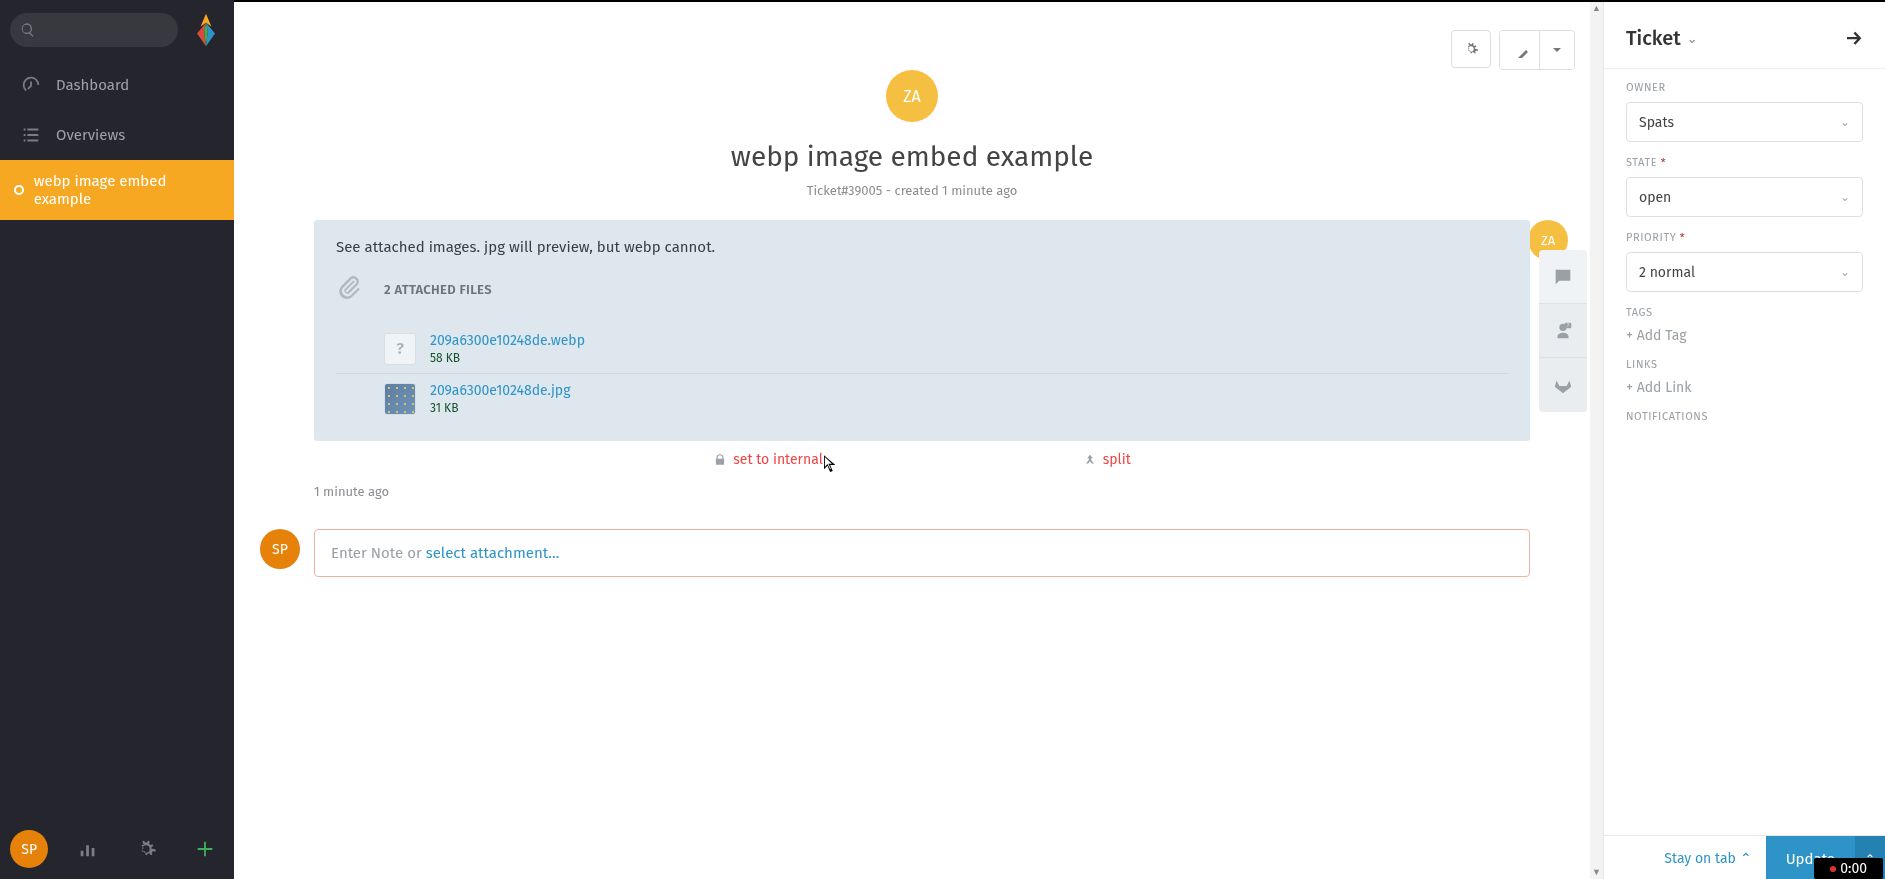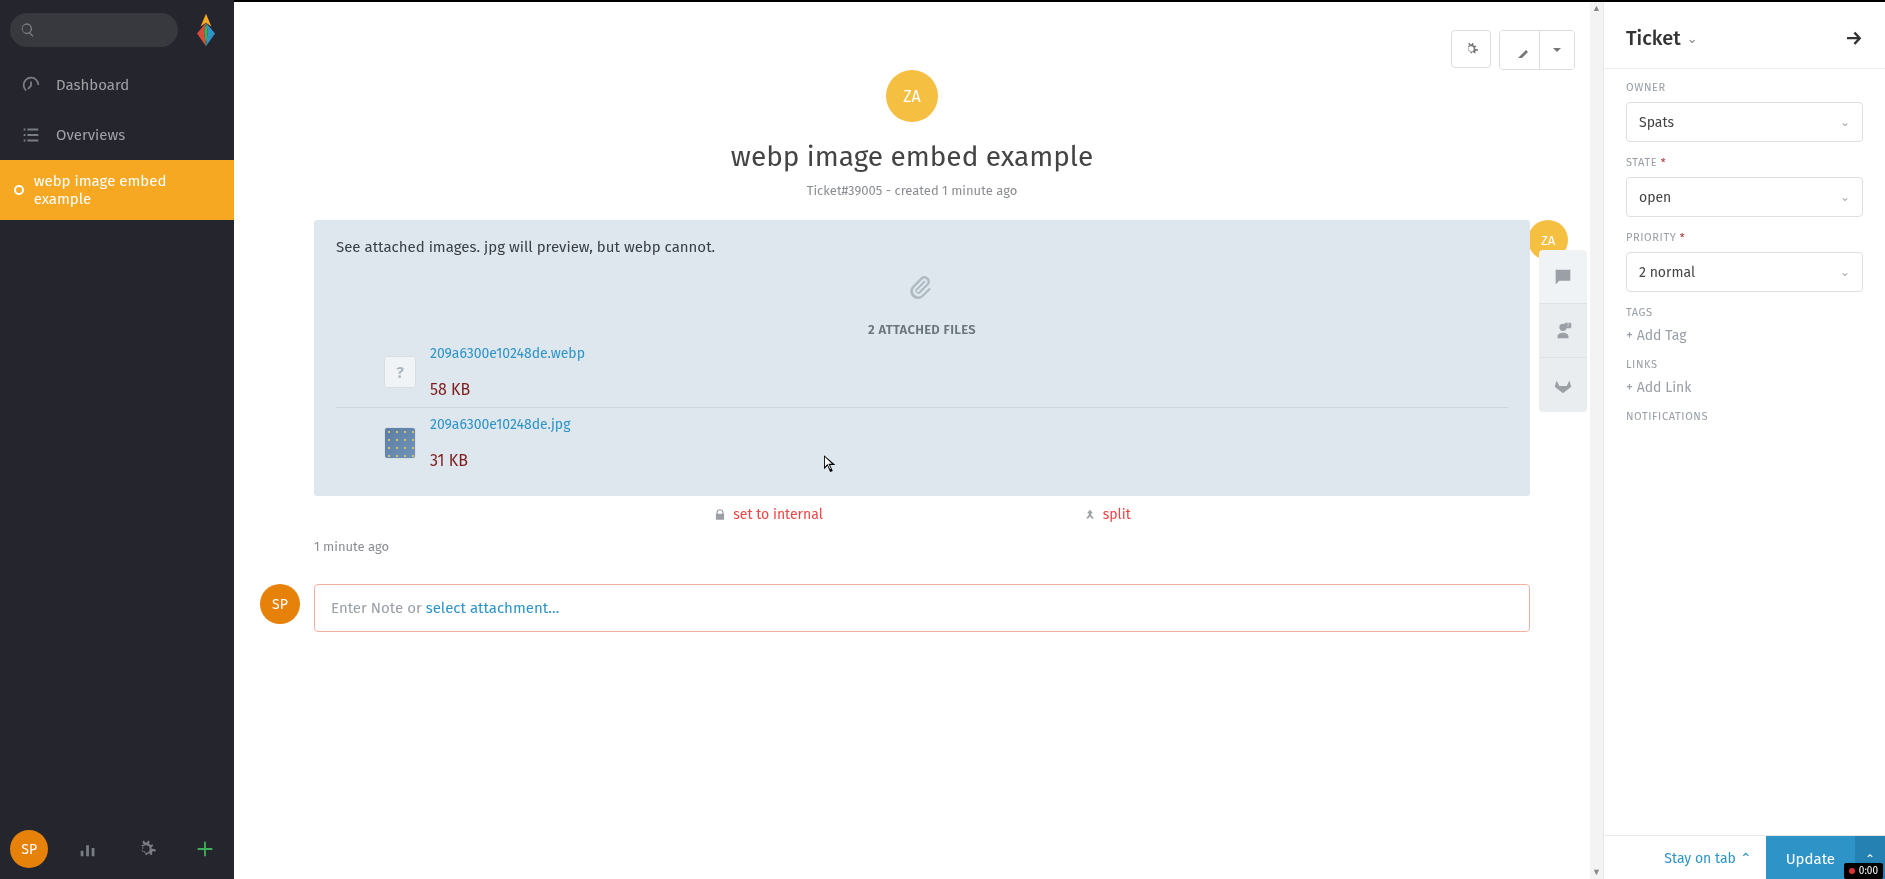--- a/index.html
+++ b/index.html
@@ -37,32 +37,32 @@
 .tool-group .tool-btn:last-child{border-right:none; width:34px;}
 
 .header-block { text-align:center; padding:68px 40px 22px 40px; }
 .avatar-za { width:52px; height:52px; border-radius:50%; background:#f5bf42; color:#fff; display:inline-flex; align-items:center; justify-content:center; font-size:16px; margin-bottom:18px; }
 .ticket-title { font-size:28px; font-weight:400; color:#444; margin-bottom:10px; }
 .ticket-meta { font-size:13px; color:#8a8d91; }
 
 .article-wrap { padding:0 60px 0 80px; position:relative; }
 .article-card { background:#dde7ed; border-radius:3px; padding:18px 22px; position:relative; }
 .article-text { font-size:15px; color:#3a3f44; margin-bottom:18px; }
-.attachments-header { display:flex; align-items:center; gap:18px; margin-bottom:0;flex-direction:column; }
+.attachments-header { display:flex; align-items:center; gap:18px; margin-bottom:20px; }
 .attachments-header .clip { width:30px; }
 .attachments-header .clip svg { width:26px; height:26px; fill:#aeb9c2; }
 .attachments-header .attach-count { font-size:13px; font-weight:600; color:#6b757d; letter-spacing:0.3px; }
 .attach-row { display:flex; align-items:center; gap:14px; padding:8px 0 8px 48px; }
 .attach-row + .attach-row { border-top:1px solid #cdd7de; }
 .attach-thumb { width:32px; height:32px; background:#f0f4f7; border:1px solid #d7dee4; border-radius:3px; display:flex; align-items:center; justify-content:center; font-size:16px; color:#a9b4bc; font-weight:600; }
 .attach-thumb.img { background:linear-gradient(135deg,#5c7ea3,#6f93b8); position:relative; overflow:hidden; }
 .attach-thumb.img::after{content:""; position:absolute; inset:0; background-image:radial-gradient(circle, #d8c070 1px, transparent 1.5px); background-size:8px 8px;}
 .attach-info { display:flex; flex-direction:column; }
 .attach-name { color:#2e94c8; font-size:14px; cursor:pointer; }
-.attach-size { font-size:16px; color:#7f1d1d; margin-top:18px; }
+.attach-size { font-size:12px; color:#14532d; margin-top:2px; }
 .cursor-arrow { position:absolute; left:510px; top:235px; width:14px; height:18px; pointer-events:none; z-index:5;}
 .article-avatar { position:absolute; right:22px; top:0; width:40px; height:40px; border-radius:50%; background:#f5bf42; color:#fff; display:flex; align-items:center; justify-content:center; font-size:13px; }
 .article-actions { display:flex; justify-content:center; gap:260px; padding:10px 0; font-size:14px; color:#ef4444; }
 .article-actions .act { display:flex; align-items:center; gap:6px; cursor:pointer; }
 .article-actions svg { width:14px; height:14px; fill:#9aa0a6; }
 .timestamp { font-size:13px; color:#8a8d91; padding:6px 0 30px 0;}
 
 .reply-row { display:flex; align-items:flex-start; gap:14px; padding:0 60px 40px 26px; }
 .reply-avatar { width:40px; height:40px; border-radius:50%; background:#e6820a; color:#fff; display:flex; align-items:center; justify-content:center; font-size:14px; }
 .reply-box { flex:1; border:1px solid #f0b0a0; background:#fff; border-radius:4px; padding:14px 16px; color:#9aa0a6; font-size:15px; cursor:text; position:relative; }
@@ -88,21 +88,21 @@
 .field-label { font-size:11px; letter-spacing:0.6px; color:#9aa0a6; margin-bottom:8px; text-transform:uppercase; }
 .field-label .req { color:#b03030; }
 .select { border:1px solid #dcdfe3; border-radius:4px; height:40px; display:flex; align-items:center; justify-content:space-between; padding:0 12px; font-size:14px; color:#444; cursor:pointer; }
 .select .chev { color:#aaa; font-size:12px;}
 .link-text { color:#9aa0a6; font-size:14px; cursor:pointer; }
 .subscribe-btn { border:1px solid #dcdfe3; border-radius:4px; height:44px; width:100%; display:flex; align-items:center; justify-content:center; font-size:15px; color:#444; cursor:pointer; background:#fff;}
 .panel-footer { display:flex; align-items:stretch; height:46px; border-top:1px solid #e5e7ea; }
 .stay-tab { flex:1; display:flex; align-items:center; justify-content:flex-end; gap:4px; padding-right:14px; color:#2e94c8; font-size:14px; cursor:pointer; }
 .update-btn { background:#2e94c8; color:#fff; display:flex; align-items:center; padding:0 20px; font-size:15px; cursor:pointer; }
 .update-caret { background:#2581b2; color:#fff; width:30px; display:flex; align-items:center; justify-content:center; cursor:pointer; font-size:12px;}
-.rec-badge { position:absolute; right:2px; bottom:2px; background:#000; color:#fff; font-size:10px; padding:2px 5px; border-radius:2px; display:flex; align-items:center; gap:4px;}
+.rec-badge { position:absolute; right:2px; bottom:2px; background:#000; color:#fff; font-size:14px; padding:2px 16px; border-radius:2px; display:flex; align-items:center; gap:4px;}
 .rec-badge .d{width:6px;height:6px;border-radius:50%;background:#d33;}
 </style>
 </head>
 <body>
 
 <div class="sidebar">
   <div class="sidebar-top">
     <div class="search-box">
       <svg viewBox="0 0 24 24">
           <path d="M10 2a8 8 0 015.3 13.9l5 5-1.4 1.4-5-5A8 8 0 1110 2zm0 2a6 6 0 100 12 6 6 0 000-12z"></path>

